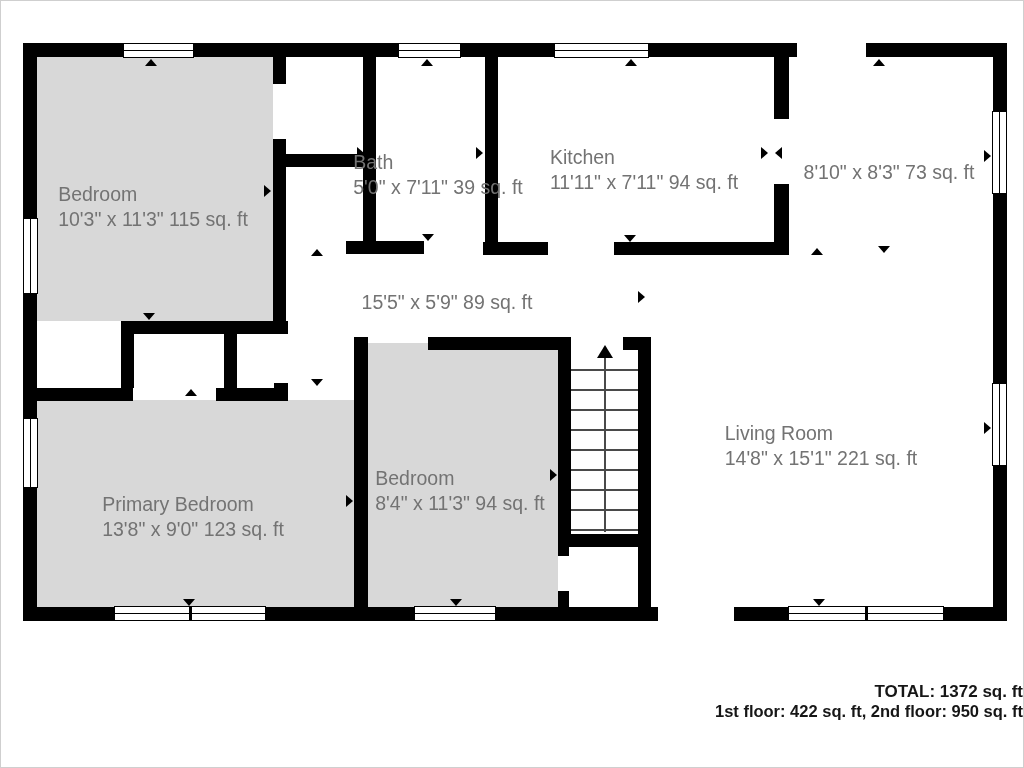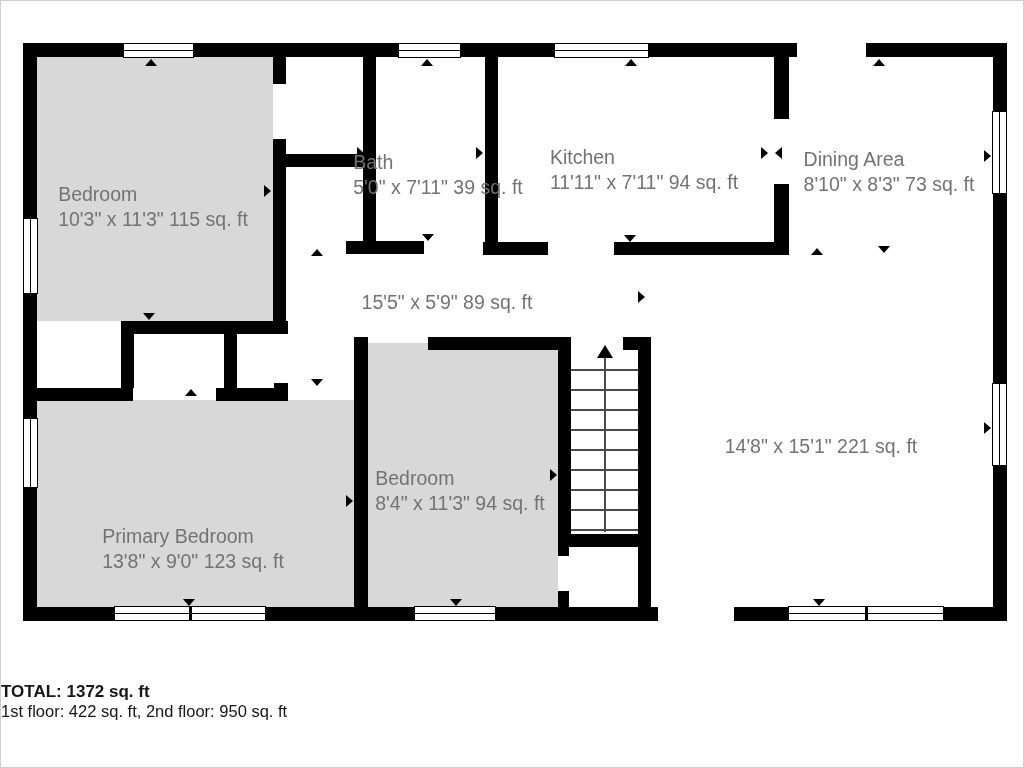--- a/index.html
+++ b/index.html
@@ -24,23 +24,23 @@
   .tri.right { border-top:6px solid transparent; border-bottom:6px solid transparent; border-left:7px solid #000; }
   .stairs { position:absolute;
     background:repeating-linear-gradient(to bottom, transparent 0, transparent 18px, #4a4a4a 18px, #4a4a4a 20px);
   }
   .stairs .shaft { position:absolute; left:50%; top:4px; bottom:2px; width:2px; margin-left:-1px; background:#4a4a4a; display:block; }
   .stairs .head { position:absolute; left:50%; top:-6px; margin-left:-8px; width:0; height:0;
     border-left:8px solid transparent; border-right:8px solid transparent; border-bottom:13px solid #000; display:block; }
   .room-label { position:absolute; transform:translate(-50%,-50%); text-align:left;
     white-space:nowrap; color:#737373; }
   .room-label .rname, .room-label .rdims { font-size:19.5px; line-height:25px; font-weight:400; }
-  #footer { position:absolute; left:0; right:0; top:681px; text-align:left; color:#161616; }
+  #footer { position:absolute; left:0; right:0; top:681px; text-align:right; color:#161616; }
   #footer .f-total { font-size:17px; font-weight:700; line-height:20px; }
-  #footer .f-line  { font-size:16.5px; font-weight:400; line-height:19px; }
+  #footer .f-line  { font-size:16.5px; font-weight:700; line-height:19px; }
   #footer .f-disclaimer { font-size:10px; color:#2e2e2e; margin-top:9px; }
 </style>
 </head>
 <body>
 
 <div id="canvas">
   <div>
 
     <div class="fill" style="left:36px;top:56px;width:236px;height:264px"></div>
     <div class="fill" style="left:36px;top:399px;width:317px;height:207px"></div>
@@ -154,30 +154,30 @@
     </div>
     <div class="room-label" style="left:437px;top:174px">
       <div class="rname">Bath</div>
       <div class="rdims">5'0" x 7'11" 39 sq. ft</div>
     </div>
     <div class="room-label" style="left:643px;top:169px">
       <div class="rname">Kitchen</div>
       <div class="rdims">11'11" x 7'11" 94 sq. ft</div>
     </div>
     <div class="room-label" style="left:888px;top:171px">
-      <div class="rname">Dining Area</div>
       <div class="rdims">8'10" x 8'3" 73 sq. ft</div>
     </div>
     <div class="room-label" style="left:446px;top:301px">
       <div class="rdims">15'5" x 5'9" 89 sq. ft</div>
     </div>
     <div class="room-label" style="left:820px;top:445px">
+      <div class="rname">Living Room</div>
       <div class="rdims">14'8" x 15'1" 221 sq. ft</div>
     </div>
-    <div class="room-label" style="left:192px;top:548px">
+    <div class="room-label" style="left:192px;top:516px">
       <div class="rname">Primary Bedroom</div>
       <div class="rdims">13'8" x 9'0" 123 sq. ft</div>
     </div>
     <div class="room-label" style="left:459px;top:490px">
       <div class="rname">Bedroom</div>
       <div class="rdims">8'4" x 11'3" 94 sq. ft</div>
     </div>
   </div>
 
   <div id="footer">

